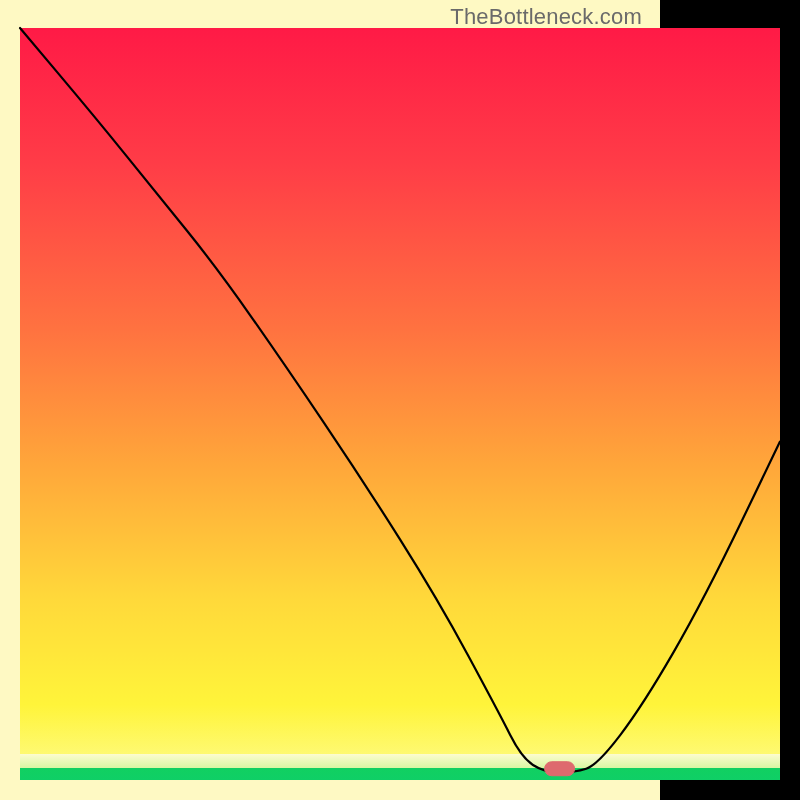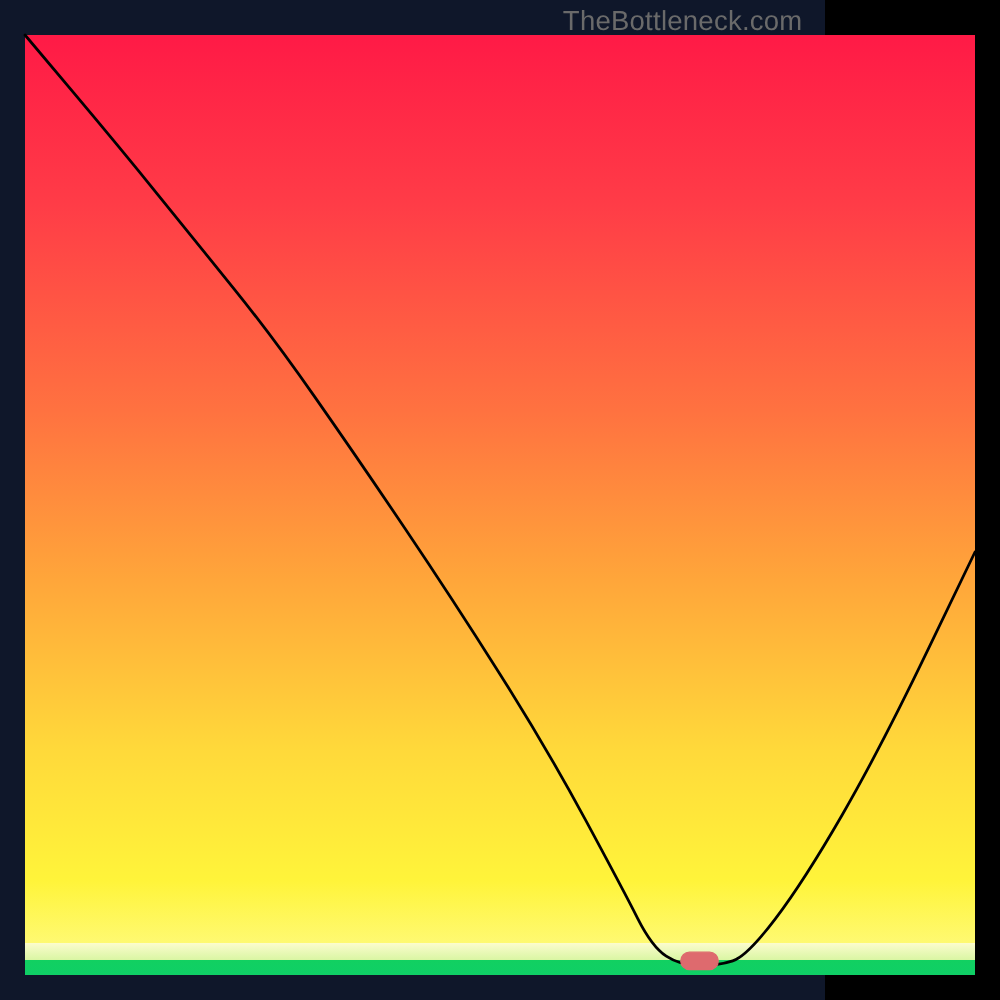--- a/index.html
+++ b/index.html
@@ -8,21 +8,21 @@
     width: 800px;
     height: 800px;
     background: #000;
     overflow: hidden;
     font-family: Arial, Helvetica, sans-serif;
   }
   .frame {
     position: relative;
     width: 660px;
     height: 800px;
-    background: #0f172a;
+    background: #fef9c3;
   }
   .watermark {
     position: absolute;
     top: 4px;
     right: 18px;
     color: #6a6a6a;
     font-size: 22px;
     font-weight: 500;
     letter-spacing: 0.2px;
     user-select: none;

